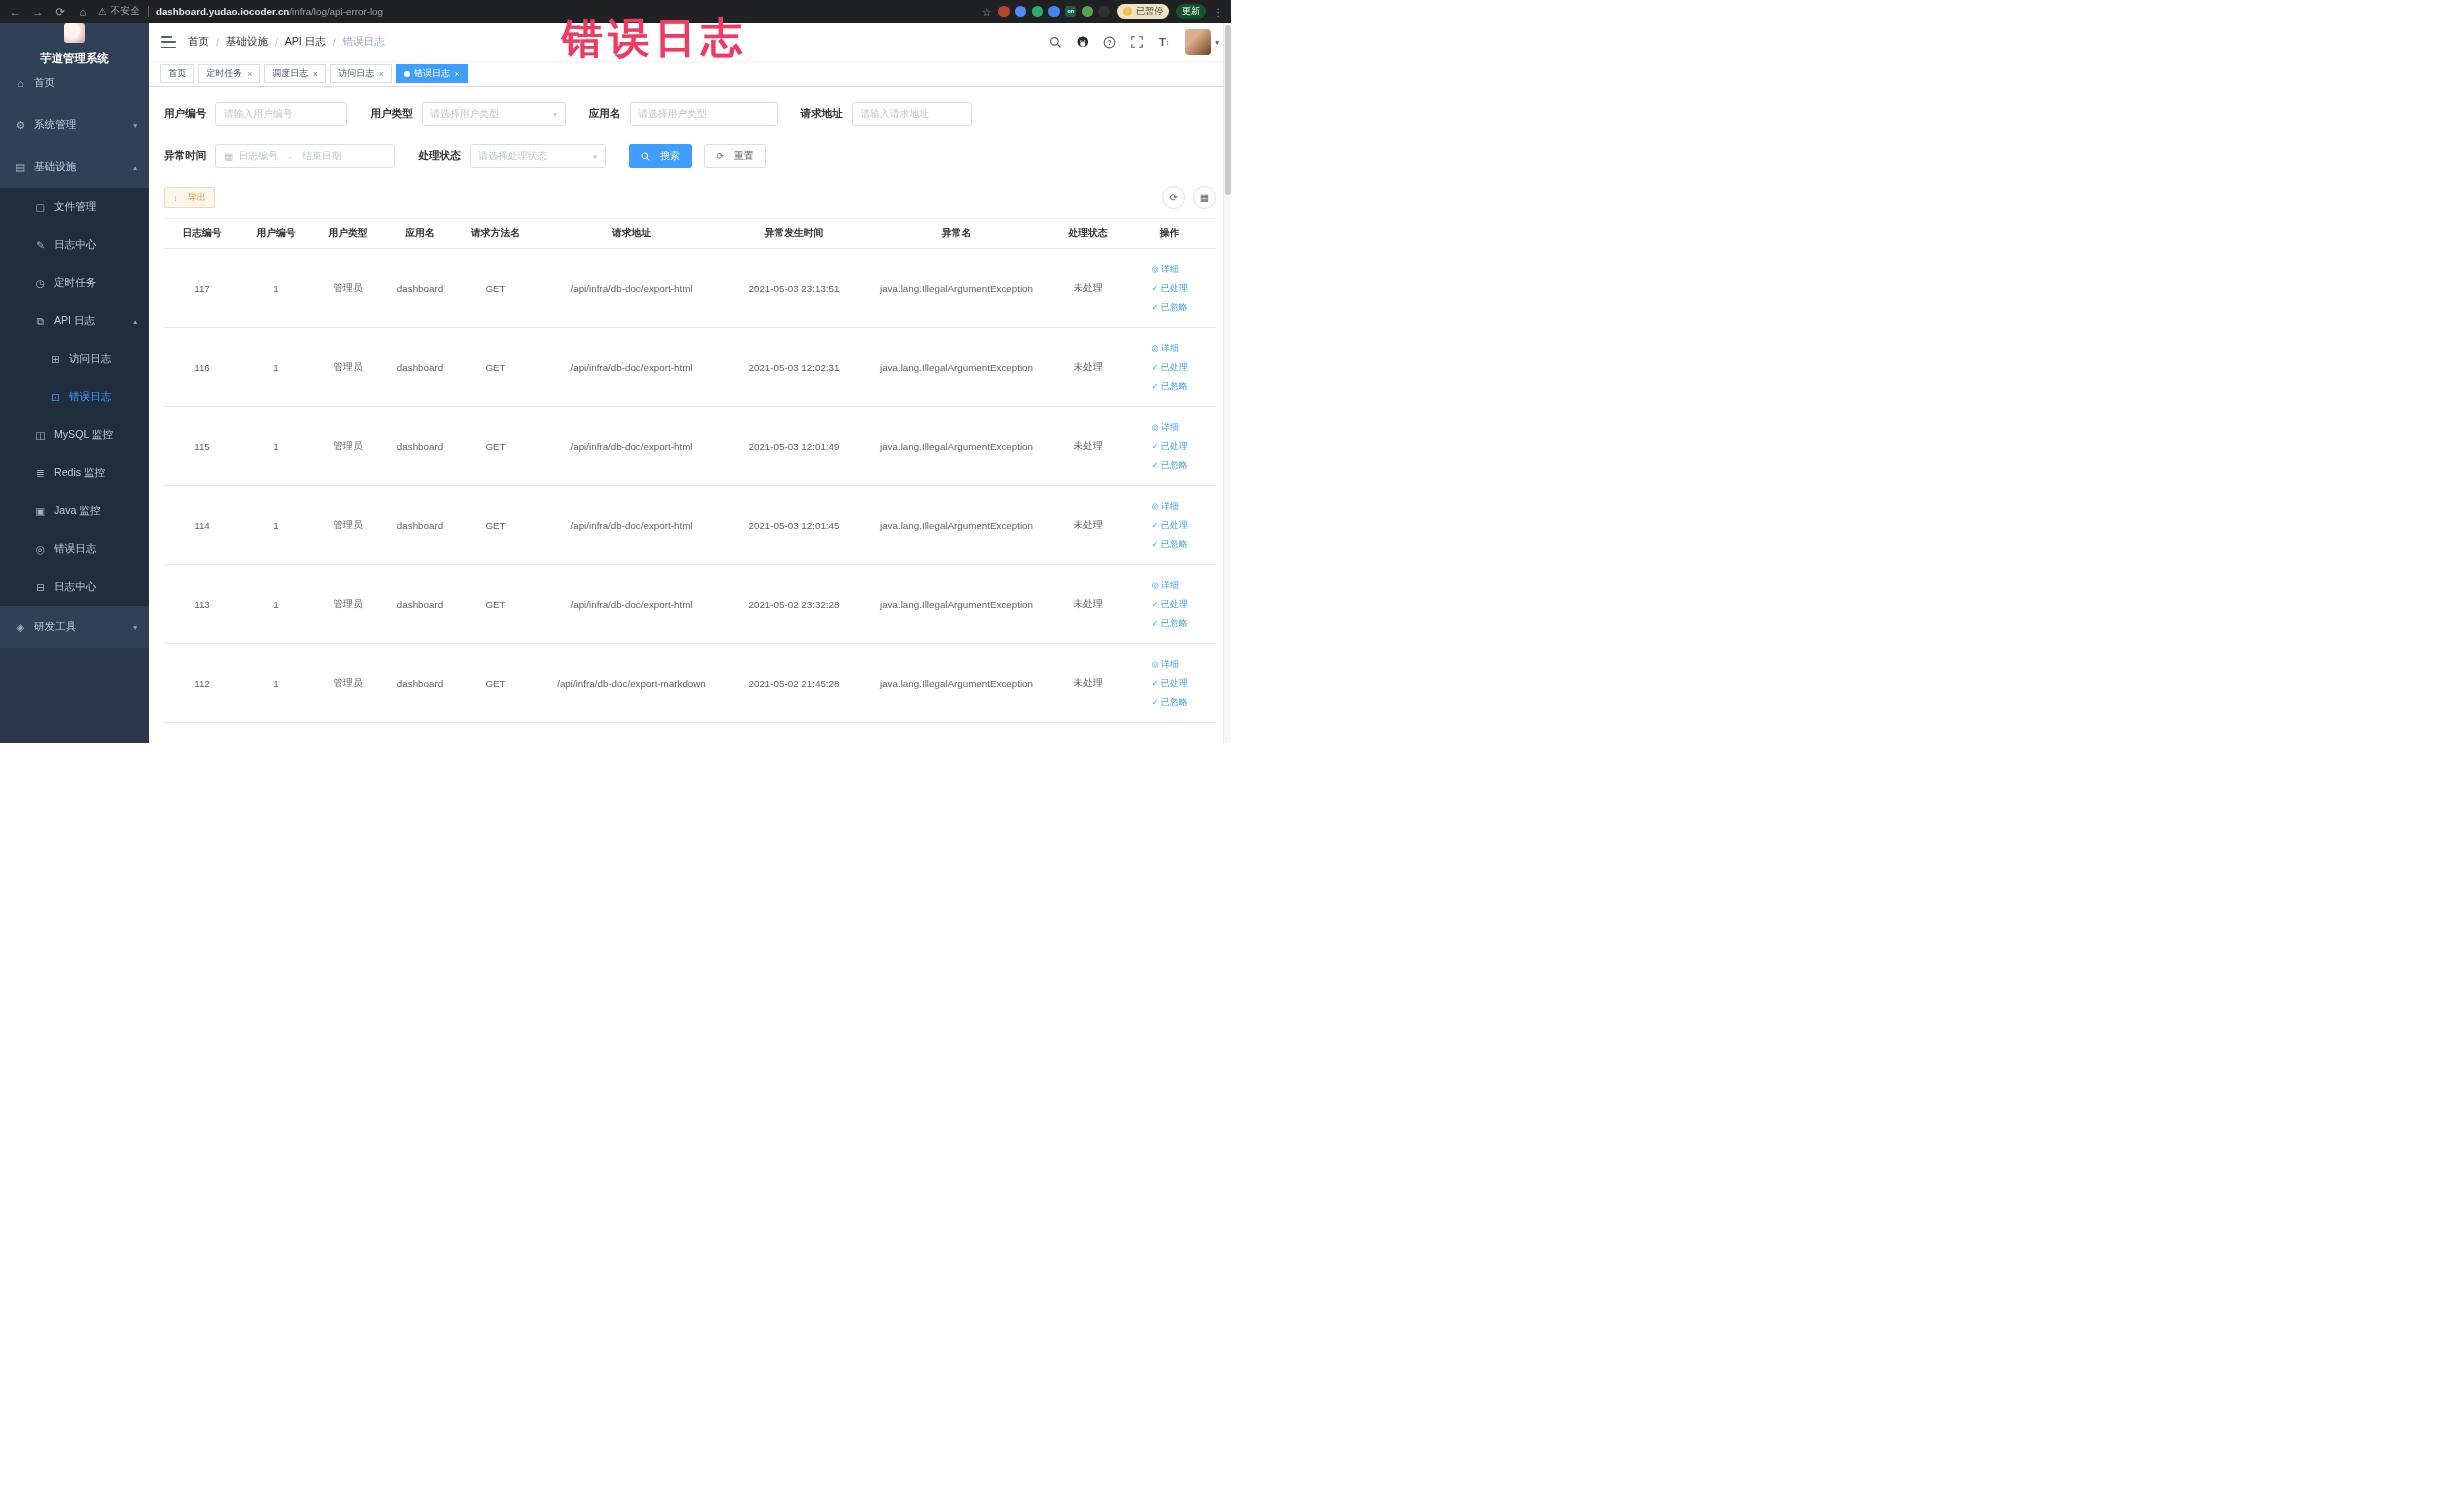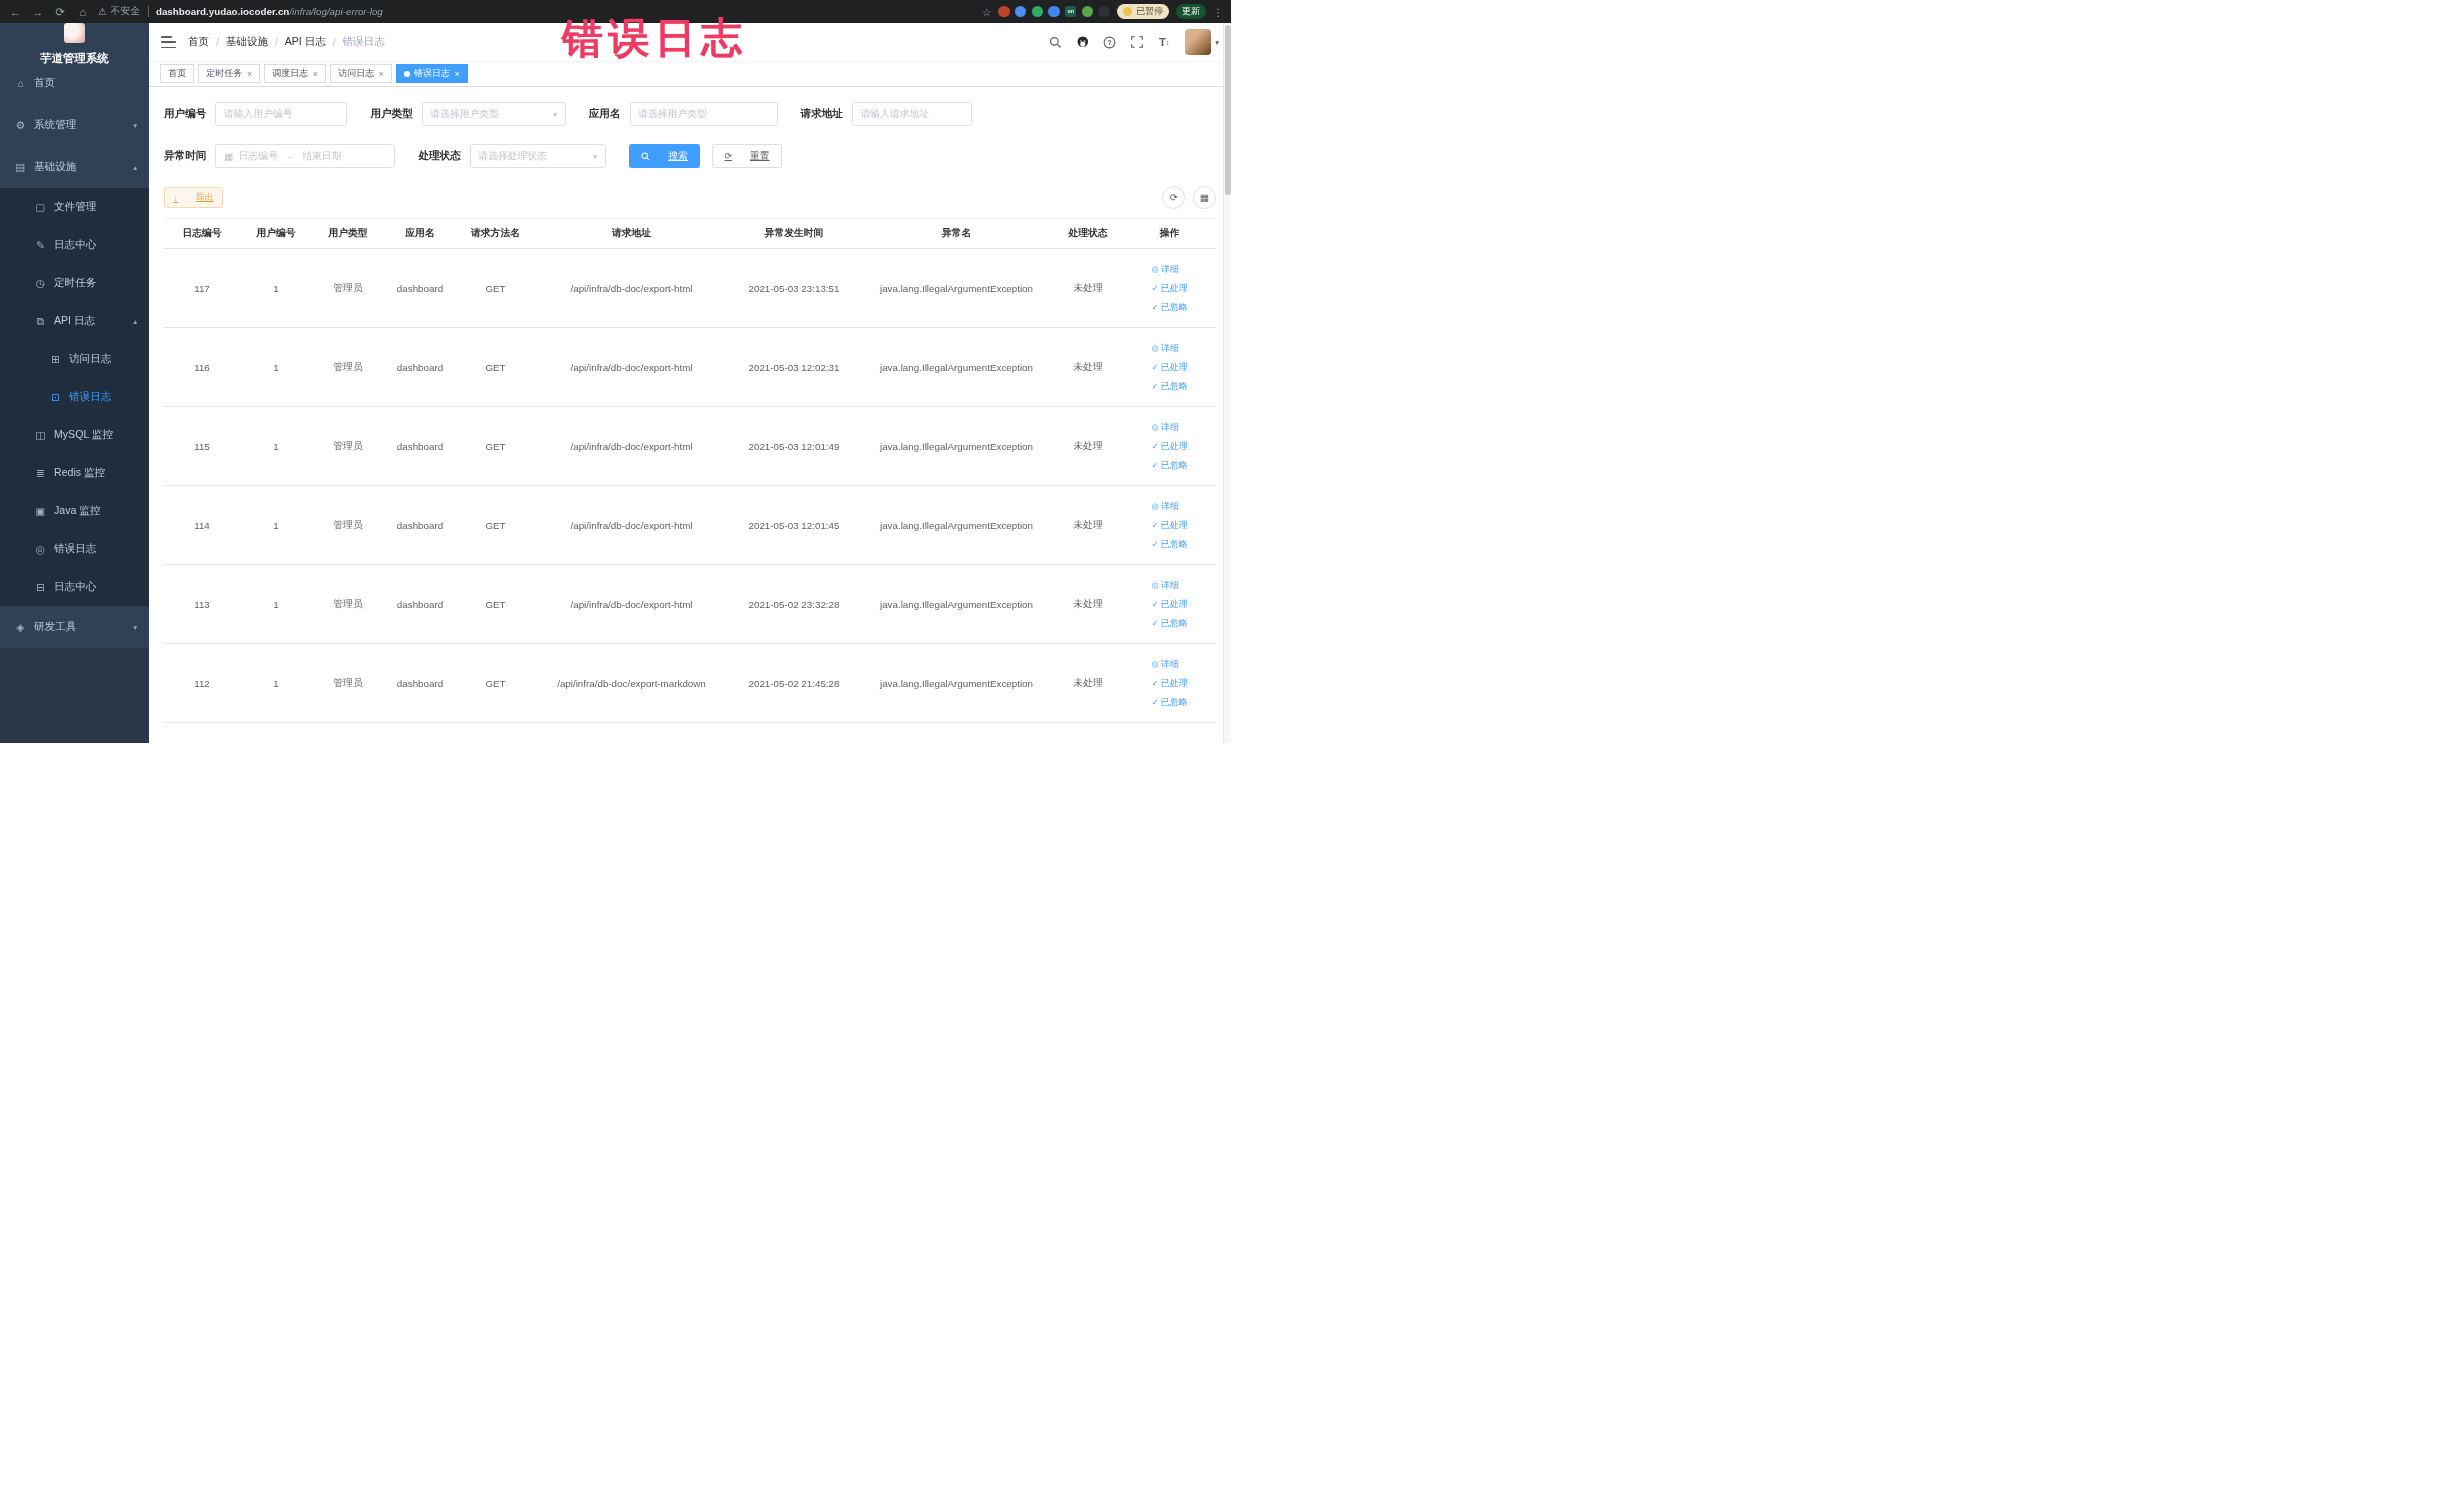--- a/index.html
+++ b/index.html
@@ -8,21 +8,21 @@
   .screen { position:relative; width:1231px; height:743px; overflow:hidden; }
 
   
   .browser-bar { height:23px; background:#1f2123; display:flex; align-items:center;
     padding:0 7.6px; gap:7.6px; color:#c7cacd; font-size:9.8px; }
   .bicon { color:#9aa0a6; font-size:11.4px; width:15px; text-align:center; cursor:pointer; }
   .warn-wrap { display:flex; align-items:center; gap:3.8px; color:#9aa0a6; }
   .bar-divider { width:0.8px; height:10.6px; background:#5f6368; }
   .url { font-size:9.8px; white-space:nowrap; }
   .url .host { color:#e8eaed; font-weight:600; }
-  .url .path { color:#9aa0a6;font-style:italic; }
+  .url .path { color:#9aa0a6; }
   .browser-right { margin-left:auto; display:flex; align-items:center; gap:6.8px; }
   .star { color:#9aa0a6; font-size:10.6px; cursor:pointer; }
   .ext-row { display:flex; align-items:center; gap:5.3px; }
   .ext { width:11.4px; height:11.4px; border-radius:50%; display:inline-flex; align-items:center;
     justify-content:center; font-size:5.3px; color:#fff; cursor:pointer; }
   .chip { display:inline-flex; align-items:center; gap:3.8px; height:15px; padding:0 6px;
     border-radius:7.6px; font-size:9px; cursor:pointer; }
   .chip-paused { background:#efe3c3; color:#4d4634; }
   .chip-paused .face { width:9.8px; height:9.8px; border-radius:50%; background:#f2c14e; display:inline-block; }
   .chip-update { background:#14532d; color:#fff; font-weight:400; }
@@ -80,22 +80,22 @@
   .content { flex:1; padding:15px 15px 0 15px; background:#fff; overflow:hidden; }
   .filter-row { display:flex; align-items:center; margin-bottom:18px; }
   .f-group { display:flex; align-items:center; margin-right:23px; }
   .f-label { font-size:10.6px; font-weight:700; color:#303133; margin-right:9px; white-space:nowrap; }
   .inputbox { height:24px; border:0.8px solid #dcdfe6; border-radius:3px; background:#fff;
     display:inline-flex; align-items:center; padding:0 7.6px; font-size:9.8px; color:#606266; cursor:text; }
   .ph { color:#c0c4cc; }
   .caret-down { margin-left:auto; color:#c0c4cc; font-size:7.6px; padding-left:6px; }
   .cal-icon { color:#c0c4cc; margin-right:5.3px; font-size:9.8px; }
   .range-sep { color:#c0c4cc; margin:0 10.6px; }
-  .btn { display:inline-flex; align-items:center; gap:18px; height:24px; padding:0 11.4px;
-    border-radius:2.3px; font-size:9.8px; cursor:pointer; border:0.8px solid transparent; white-space:nowrap;text-decoration:underline; }
+  .btn { display:inline-flex; align-items:center; gap:10px; height:24px; padding:0 11.4px;
+    border-radius:2.3px; font-size:9.8px; cursor:pointer; border:0.8px solid transparent; white-space:nowrap; }
   .btn-primary { background:var(--primary,#409eff); border-color:var(--primary,#409eff); color:#fff; }
   .btn-default { background:#fff; border-color:#dcdfe6; color:#606266; }
   .btn-warning-plain { background:#fdf6ec; border-color:#f5dab1; color:var(--warning,#e6a23c);
     height:21px; padding:0 8.3px; font-size:9px; }
   .btn .bi { font-size:9px; }
 
   .toolbar-row { display:flex; align-items:center; margin-bottom:9px; }
   .toolbar-right { margin-left:auto; display:flex; gap:7.6px; }
   .circle-btn { width:23px; height:23px; border-radius:50%; border:0.8px solid #dcdfe6; background:#fff;
     color:#606266; font-size:9.8px; display:inline-flex; align-items:center; justify-content:center; cursor:pointer; }

